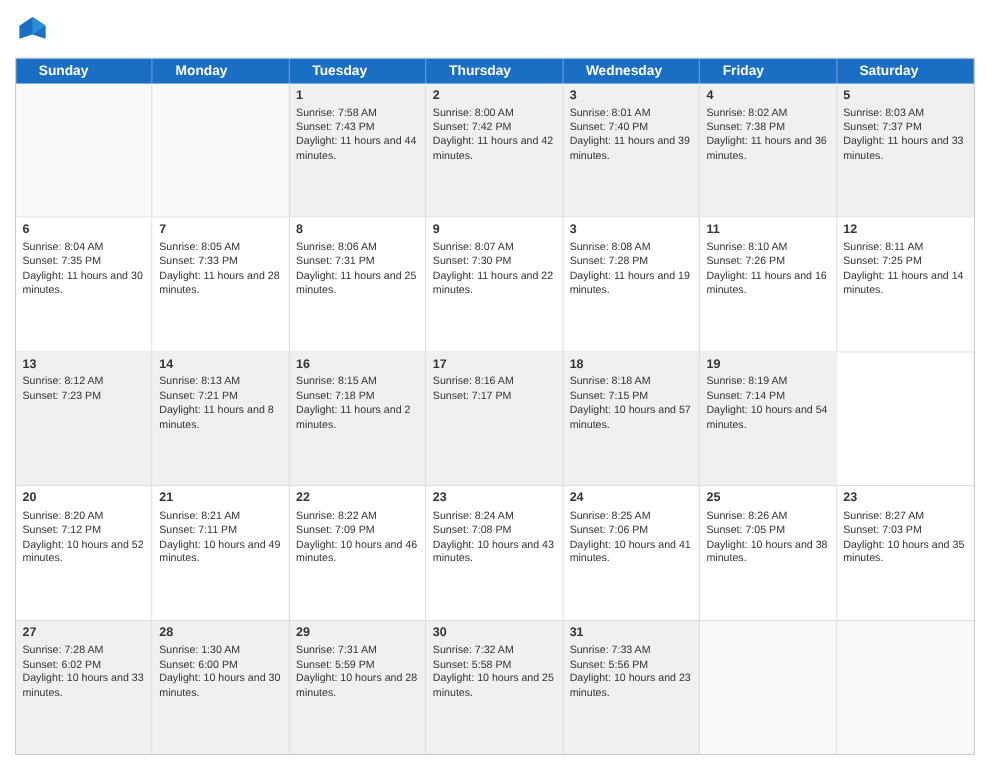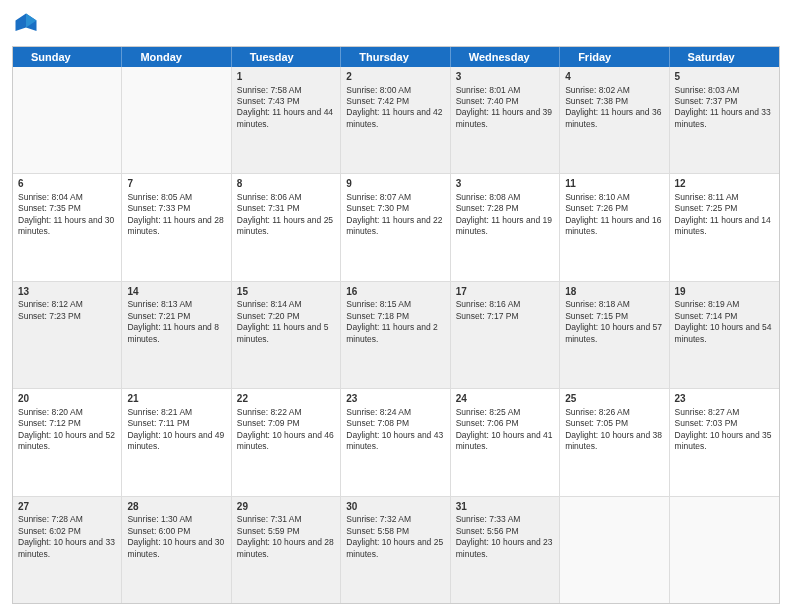--- a/index.html
+++ b/index.html
@@ -144,21 +144,20 @@
           <div class="cal-cell"><span class="day-num">7</span><span>Sunrise: 8:05 AM</span><br><span>Sunset: 7:33 PM</span><br><span>Daylight: 11 hours and 28 minutes.</span></div>
           <div class="cal-cell"><span class="day-num">8</span><span>Sunrise: 8:06 AM</span><br><span>Sunset: 7:31 PM</span><br><span>Daylight: 11 hours and 25 minutes.</span></div>
           <div class="cal-cell"><span class="day-num">9</span><span>Sunrise: 8:07 AM</span><br><span>Sunset: 7:30 PM</span><br><span>Daylight: 11 hours and 22 minutes.</span></div>
           <div class="cal-cell"><span class="day-num">3</span><span>Sunrise: 8:08 AM</span><br><span>Sunset: 7:28 PM</span><br><span>Daylight: 11 hours and 19 minutes.</span></div>
           <div class="cal-cell"><span class="day-num">11</span><span>Sunrise: 8:10 AM</span><br><span>Sunset: 7:26 PM</span><br><span>Daylight: 11 hours and 16 minutes.</span></div>
           <div class="cal-cell"><span class="day-num">12</span><span>Sunrise: 8:11 AM</span><br><span>Sunset: 7:25 PM</span><br><span>Daylight: 11 hours and 14 minutes.</span></div>
         </div>
         <div class="cal-row">
           <div class="cal-cell shaded"><span class="day-num">13</span><span>Sunrise: 8:12 AM</span><br><span>Sunset: 7:23 PM</span><br></div>
           <div class="cal-cell shaded"><span class="day-num">14</span><span>Sunrise: 8:13 AM</span><br><span>Sunset: 7:21 PM</span><br><span>Daylight: 11 hours and 8 minutes.</span></div>
-          <div class="cal-cell shaded"><span class="day-num">15</span><span>Sunrise: 8:14 AM</span><br><span>Sunset: 7:20 PM</span><br><span>Daylight: 11 hours and 5 minutes.</span></div>
           <div class="cal-cell shaded"><span class="day-num">16</span><span>Sunrise: 8:15 AM</span><br><span>Sunset: 7:18 PM</span><br><span>Daylight: 11 hours and 2 minutes.</span></div>
           <div class="cal-cell shaded"><span class="day-num">17</span><span>Sunrise: 8:16 AM</span><br><span>Sunset: 7:17 PM</span><br></div>
           <div class="cal-cell shaded"><span class="day-num">18</span><span>Sunrise: 8:18 AM</span><br><span>Sunset: 7:15 PM</span><br><span>Daylight: 10 hours and 57 minutes.</span></div>
           <div class="cal-cell shaded"><span class="day-num">19</span><span>Sunrise: 8:19 AM</span><br><span>Sunset: 7:14 PM</span><br><span>Daylight: 10 hours and 54 minutes.</span></div>
         </div>
         <div class="cal-row">
           <div class="cal-cell"><span class="day-num">20</span><span>Sunrise: 8:20 AM</span><br><span>Sunset: 7:12 PM</span><br><span>Daylight: 10 hours and 52 minutes.</span></div>
           <div class="cal-cell"><span class="day-num">21</span><span>Sunrise: 8:21 AM</span><br><span>Sunset: 7:11 PM</span><br><span>Daylight: 10 hours and 49 minutes.</span></div>
           <div class="cal-cell"><span class="day-num">22</span><span>Sunrise: 8:22 AM</span><br><span>Sunset: 7:09 PM</span><br><span>Daylight: 10 hours and 46 minutes.</span></div>
           <div class="cal-cell"><span class="day-num">23</span><span>Sunrise: 8:24 AM</span><br><span>Sunset: 7:08 PM</span><br><span>Daylight: 10 hours and 43 minutes.</span></div>

